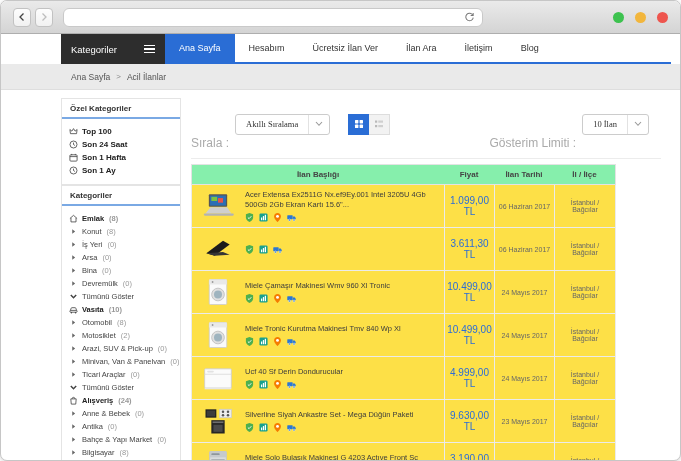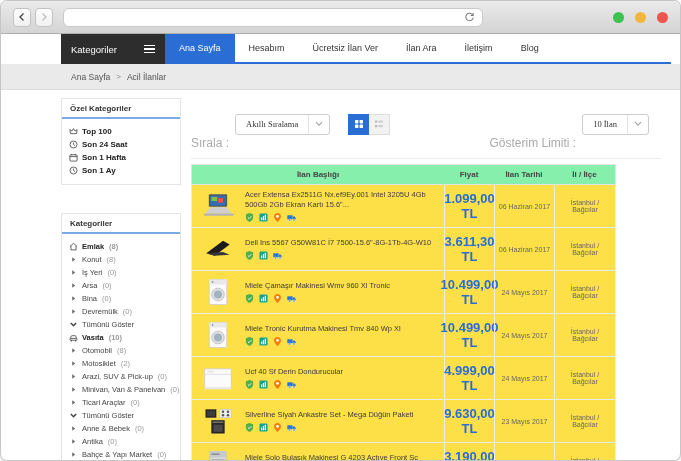--- a/index.html
+++ b/index.html
@@ -32,21 +32,21 @@
   .nav-tabs { display:flex; height:28px; }
   .nav-tab { display:flex; align-items:center; padding:0 14px; font-size:9px; color:#333; height:28px; cursor:default; }
   .nav-tab.active { background:#2a6dd5; color:#fff; }
   
   .breadcrumb { height:26px; background:#eaeaea; border-bottom:1px solid #dedede;
                 display:flex; align-items:center; padding-left:70px; gap:6px; font-size:8.5px; color:#555; }
   .bc-sep { color:#888; font-size:8px; }
   
   .page-body { display:flex; height:372px; overflow:hidden; padding:8px 9px 0 60px; }
   .sidebar { width:120px; flex:none; }
-  .panel { border:1px solid #e4e4e4; margin-bottom:28px; background:#fff; }
+  .panel { border:1px solid #e4e4e4; margin-bottom:0; background:#fff; }
   .panel-header { padding:5px 8px 4px; font-size:8px; font-weight:bold; color:#333; border-bottom:2px solid #7aa9e4; }
   .panel-list { list-style:none; padding:6px 6px 7px; }
   .side-item { display:flex; align-items:center; gap:4px; padding:1.5px 0; font-size:7.5px; color:#444; cursor:default; white-space:nowrap; }
   .side-item .s-icon { width:10px; height:10px; flex:none; display:flex; align-items:center; justify-content:center; }
   .side-item .s-icon svg { width:9px; height:9px; }
   .side-item.bold { font-weight:bold; color:#222; }
   .panel.special .side-item { font-weight:bold; color:#222; font-size:8px; }
   .count { color:#999; margin-left:1px; }
   
   .main { flex:1; min-width:0; padding-left:10px; }
@@ -69,21 +69,21 @@
   .c-title { width:252px; } .c-price { width:50px; } .c-date { width:60px; } .c-loc { width:61px; }
   .tr { display:flex; border:1px solid #ebebeb; border-top:none; min-height:40px; background:#fde047; }
   .td { display:flex; align-items:center; justify-content:center; border-left:1px solid #ebebeb; padding:2px; text-align:center; }
   .td.c-title { justify-content:flex-start; border-left:none; padding:5px 6px; gap:7px; text-align:left; }
   .thumb { width:40px; height:32px; flex:none; display:flex; align-items:center; justify-content:center; }
   .thumb svg { width:40px; height:30px; }
   .title-block { display:flex; flex-direction:column; gap:3px; min-width:0; }
   .l-title { color:#3c3c3c; font-size:7.5px; line-height:1.35; }
   .badges { display:flex; gap:5px; }
   .badge svg { width:9px; height:9px; display:block; }
-  .price { color:#2a6cd8; font-weight:bold; font-size:13px; }
+  .price { color:#2a6cd8; font-weight:normal; font-size:10px; }
   .meta { font-size:7px; color:#666; }
 </style>
 </head>
 <body>
 
 <div class="window">
 
   <div class="chrome">
     <div class="nav-btn">
       <span><svg width="8" height="10" viewBox="0 0 8 10">
@@ -322,20 +322,30 @@
     <span class="count">(0)</span>
   </li>
             <li class="side-item">
     <span class="s-icon">
                 <svg viewBox="0 0 10 10">
                   <path d="M2 3.4 L5 6.4 L8 3.4" fill="none" stroke="#444" stroke-width="1.6"></path>
                 </svg>
               </span>
     <span>Tümünü Göster</span>
     <span class="count"></span>
+  </li>
+            <li class="side-item bold">
+    <span class="s-icon">
+                <svg viewBox="0 0 10 10">
+                  <path d="M2 3.2 H8 L7.5 9 H2.5 Z" fill="none" stroke="#444" stroke-width="0.9"></path>
+                  <path d="M3.6 3.2 V2.4 C3.6 1.2 6.4 1.2 6.4 2.4 V3.2" fill="none" stroke="#444" stroke-width="0.9"></path>
+                </svg>
+              </span>
+    <span>Alışveriş</span>
+    <span class="count">(24)</span>
   </li>
             <li class="side-item">
     <span class="s-icon">
                 <svg viewBox="0 0 10 10">
                   <path d="M3.6 2.6 L6.8 5 L3.6 7.4 Z" fill="#666"></path>
                 </svg>
               </span>
     <span>Anne &amp; Bebek</span>
     <span class="count">(0)</span>
   </li>
@@ -479,21 +489,20 @@
   </div>
             <div class="tr">
     <div class="td c-title">
       <span class="thumb">
                   <svg viewBox="0 0 48 34">
                     <path d="M10 22 L30 7 L38 11.5 L20 25 Z" fill="#1c1c1c"></path>
                     <path d="M10 22 L20 25 L38 24 L30 20.5 Z" fill="#363636"></path>
                   </svg>
                 </span>
       <span class="title-block">
-        <span class="l-title">Dell Ins 5567 G50W81C İ7 7500-15.6"-8G-1Tb-4G-W10</span>
         <span class="badges">
                     <span class="badge">
                       <svg viewBox="0 0 10 10">
                         <path d="M5 0 L9 1.5 V5 C9 7.5 7 9.3 5 10 C3 9.3 1 7.5 1 5 V1.5 Z" fill="#4caf50"></path>
                         <path d="M3.2 5 L4.5 6.3 L7 3.6" stroke="#fff" stroke-width="1" fill="none"></path>
                       </svg>
                     </span>
                     <span class="badge">
                       <svg viewBox="0 0 10 10">
                         <rect x="0.5" y="0.5" width="9" height="9" rx="1.5" fill="#17a08f"></rect>

